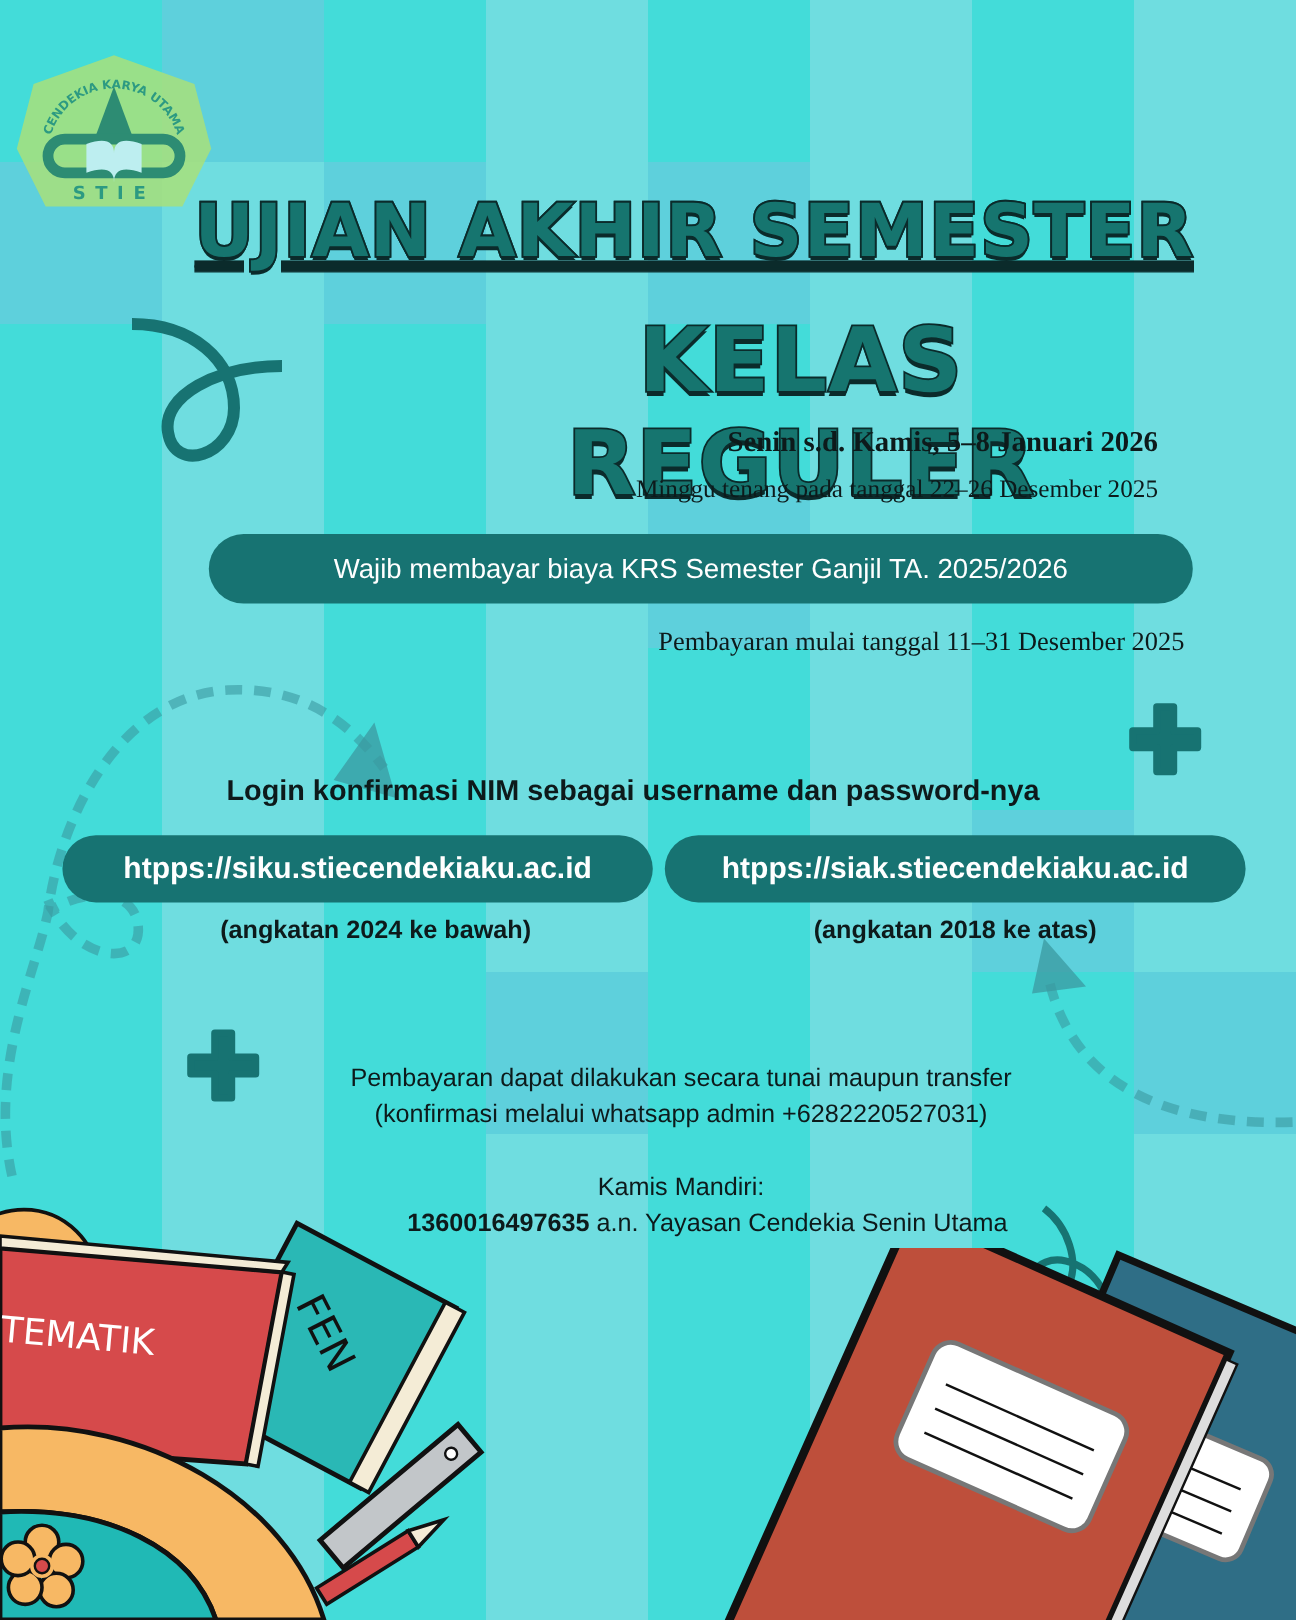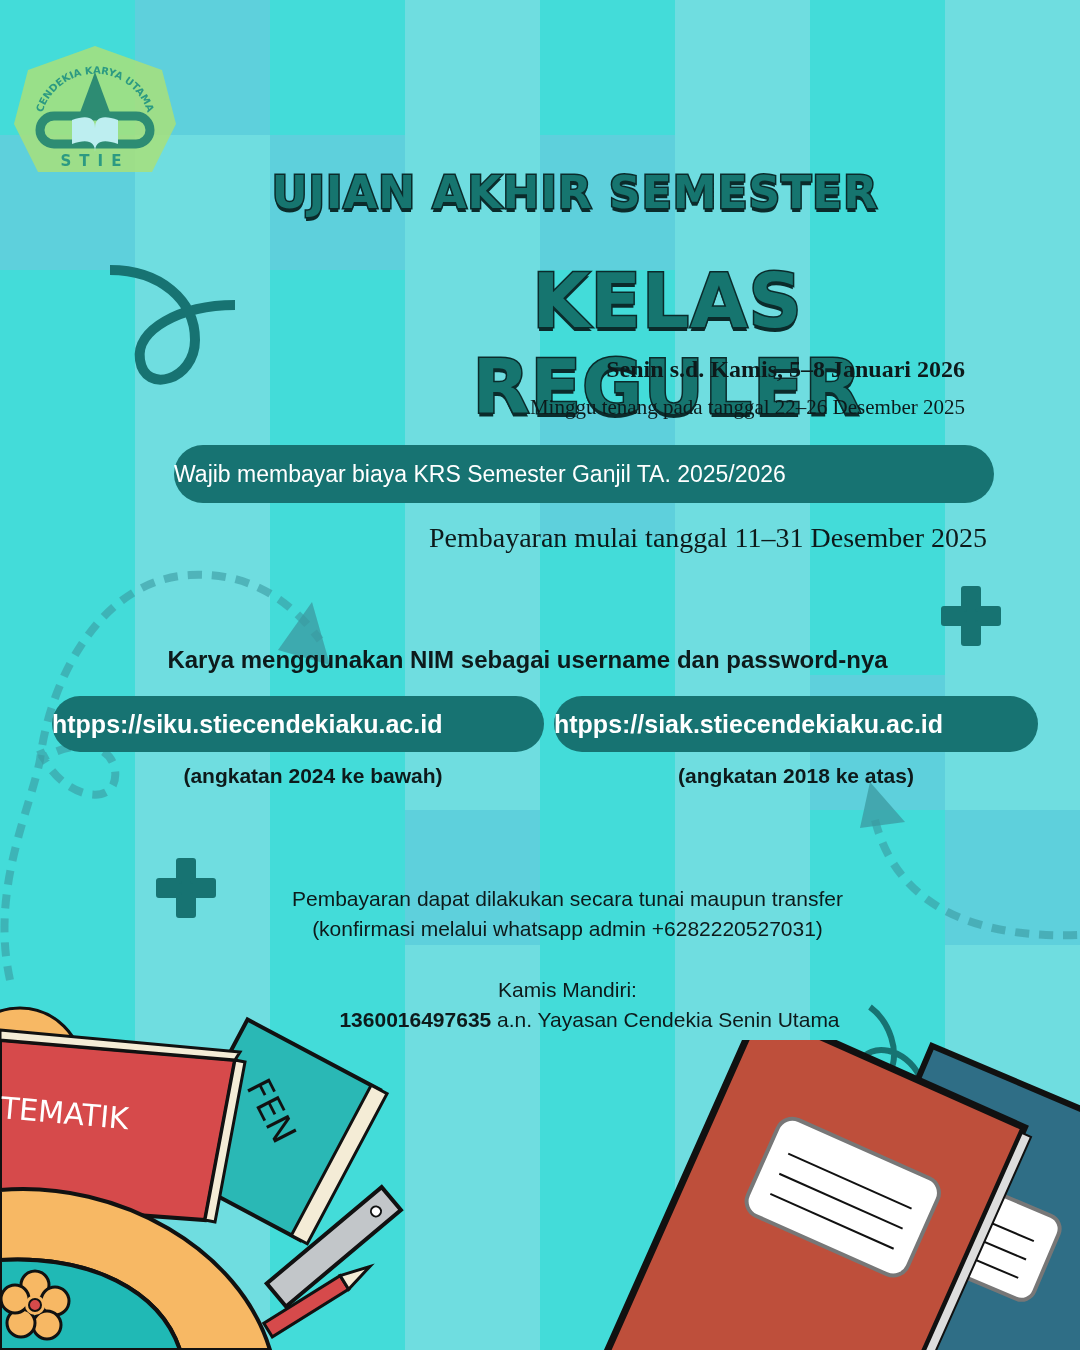--- a/index.html
+++ b/index.html
@@ -14,30 +14,30 @@
 
   .layer { position: absolute; z-index: 2; }
 
   
   .logo { left: 12px; top: 44px; width: 166px; height: 136px; }
 
   
   .title { font-family: "DejaVu Sans", sans-serif; font-weight: 900; color: #16756f; letter-spacing: 1px;
     -webkit-text-stroke: 3px #0b2b2b; paint-order: stroke fill;
     text-shadow: 0 4px 0 #0b2b2b; text-transform: uppercase; }
-  .title1 { left: 155px; top: 155px; width: 840px; font-size: 44px; text-align: center; line-height: 76px; }
+  .title1 { left: 155px; top: 155px; width: 840px; font-size: 61px; text-align: right; line-height: 76px; text-decoration: underline; }
   .title2 { left: 360px; top: 258px; width: 615px; font-size: 74px; text-align: center; line-height: 86px; }
 
   .right { text-align: right; font-family: Liberation Serif, serif; }
   .date-main { left: 400px; top: 356px; width: 565px; font-size: 24px; font-weight: bold; }
   .date-sub { left: 300px; top: 395px; width: 665px; font-size: 21px; }
 
-  .pill { position: absolute; z-index: 2; background: #177372; color: #fff; border-radius: 30px; display: flex; align-items: center; justify-content: flex-start; }
+  .pill { position: absolute; z-index: 2; background: #177372; color: #fff; border-radius: 30px; display: flex; align-items: center; justify-content: center; }
   .pill-krs { left: 174px; top: 445px; width: 820px; height: 58px; font-size: 23px; }
-  .pay-period { left: 400px; top: 522px; width: 587px; font-size: 28px; }
+  .pay-period { left: 400px; top: 522px; width: 587px; font-size: 22px; }
 
   .login-note { left: 60px; top: 646px; width: 935px; font-size: 24px; font-weight: bold; text-align: center; }
 
   .pill-url { height: 56px; font-size: 25px; font-weight: bold; }
   .url1 { left: 52px; top: 696px; width: 492px; }
   .url2 { left: 554px; top: 696px; width: 484px; }
   .cohort { font-size: 21px; font-weight: bold; text-align: center; }
   .cohort1 { left: 67px; top: 764px; width: 492px; }
   .cohort2 { left: 554px; top: 764px; width: 484px; }
 
@@ -173,21 +173,21 @@
 <div class="layer title title2">KELAS REGULER</div>
 
 <div class="layer right date-main">Senin s.d. Kamis, 5–8 Januari 2026</div>
 <div class="layer right date-sub">Minggu tenang pada tanggal 22–26 Desember 2025</div>
 
 <div class="pill pill-krs">
   <span>Wajib membayar biaya KRS Semester Ganjil TA. 2025/2026</span>
 </div>
 <div class="layer right pay-period">Pembayaran mulai tanggal 11–31 Desember 2025</div>
 
-<div class="layer login-note">Karya menggunakan NIM sebagai username dan password-nya</div>
+<div class="layer login-note">Login konfirmasi NIM sebagai username dan password-nya</div>
 
 <div class="pill pill-url url1">
   <span>htpps://siku.stiecendekiaku.ac.id</span>
 </div>
 <div class="pill pill-url url2">
   <span>htpps://siak.stiecendekiaku.ac.id</span>
 </div>
 <div class="layer cohort cohort1">(angkatan 2024 ke bawah)</div>
 <div class="layer cohort cohort2">(angkatan 2018 ke atas)</div>
 

